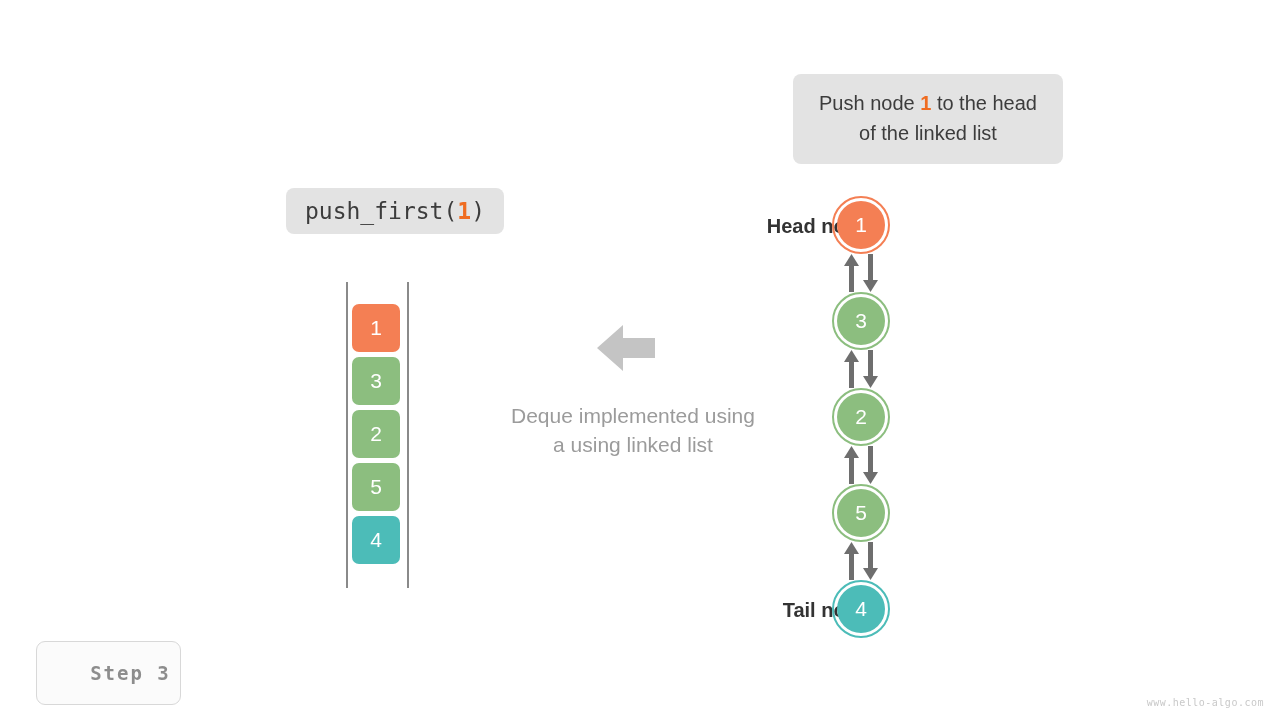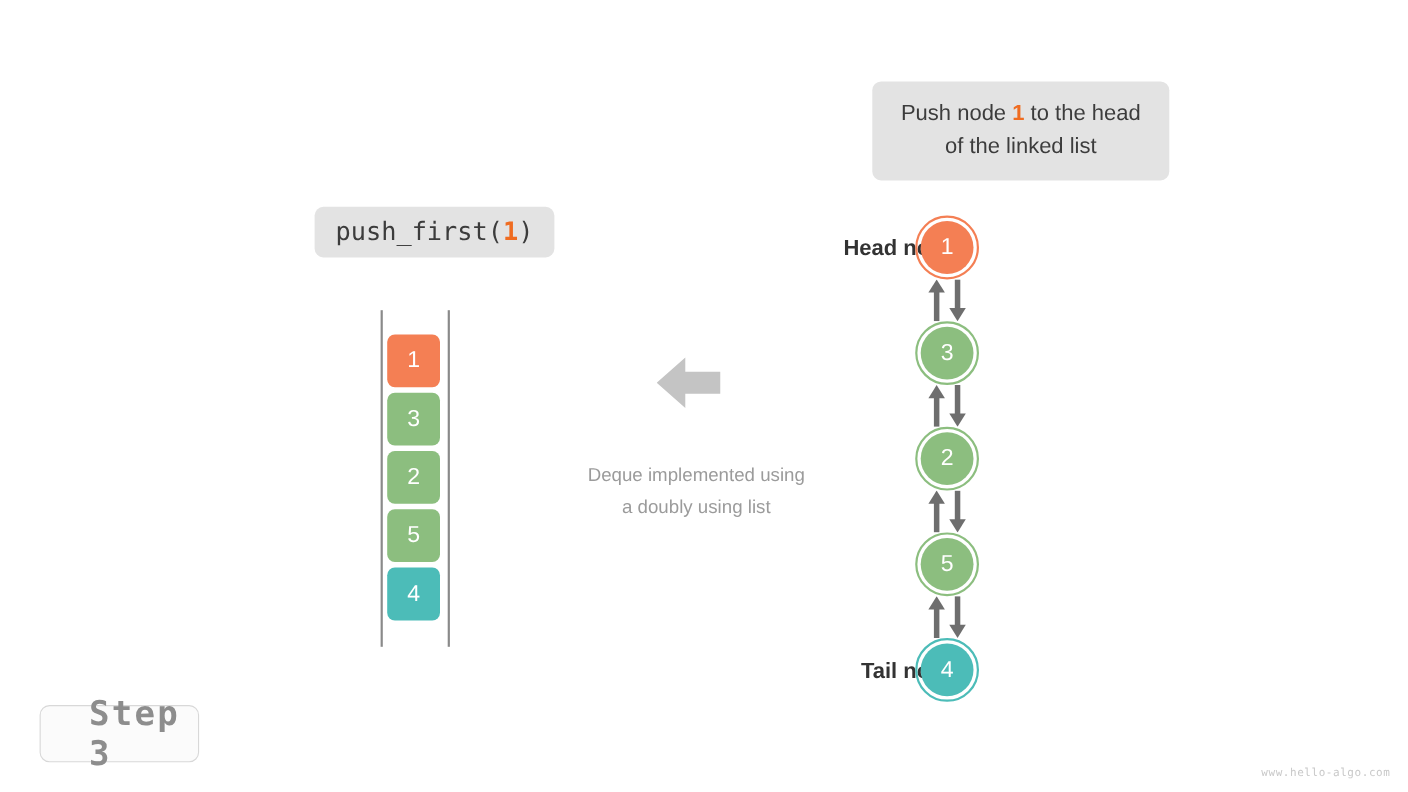--- a/index.html
+++ b/index.html
@@ -57,29 +57,29 @@
     text-align: right;
   }
   #code-chip .hl { color: #ef6c21; font-weight: bold; }
 
   
   #step-badge {
     position: absolute;
     left: 36px;
     top: 641px;
     width: 145px;
-    height: 52px;
+    height: 64px;
     border: 1px solid #d8d8d8;
     border-radius: 9px;
     background: #fbfbfb;
     display: flex;
     align-items: center;
     justify-content: center;
     font-family: "DejaVu Sans Mono", "Liberation Mono", monospace;
-    font-size: 31px;
+    font-size: 19px;
     font-weight: bold;
     color: #8d8d8d;
     letter-spacing: 2px;
     box-sizing: border-box;
     padding-left: 44px;
   }
 
   
   #watermark {
     position: absolute;
@@ -133,24 +133,24 @@
   #center-arrow {
     position: absolute;
     left: 597px;
     top: 322px;
     width: 58px;
     height: 52px;
   }
   #center-caption {
     position: absolute;
     left: 448px;
-    top: 417px;
+    top: 401px;
     width: 370px;
     text-align: center;
-    font-size: 17px;
+    font-size: 21px;
     line-height: 29px;
     color: #9b9b9b;
     font-family: "Liberation Sans", sans-serif;
   }
 
   
   #linked-list {
     position: absolute;
     left: 740px;
     top: 190px;
@@ -231,21 +231,21 @@
     </div>
 </div>
 
 <div id="center-arrow">
   <svg width="58" height="52" viewBox="0 0 58 52" xmlns="http://www.w3.org/2000/svg">
     <polygon points="0,26 26,3 26,16 58,16 58,36 26,36 26,49" fill="#c4c4c4"></polygon>
   </svg>
 </div>
 <div id="center-caption">
   <div>Deque implemented using</div>
-  <div>a doubly using list</div>
+  <div>a using linked list</div>
 </div>
 
 <div id="linked-list">
   <div class="ll-side-label" id="head-label" style="left:-1px; top:25px; width:130px;">Head node</div>
   <div class="ll-side-label" id="tail-label" style="left:-13px; top:409px; width:142px;">Tail node</div>
   <div id="ll-body">
       <div class="ll-node" style="top: 6px; border-color: rgb(244, 127, 84);">
         <div class="disc" style="background: rgb(244, 127, 84);">
           <span>1</span>
         </div>

